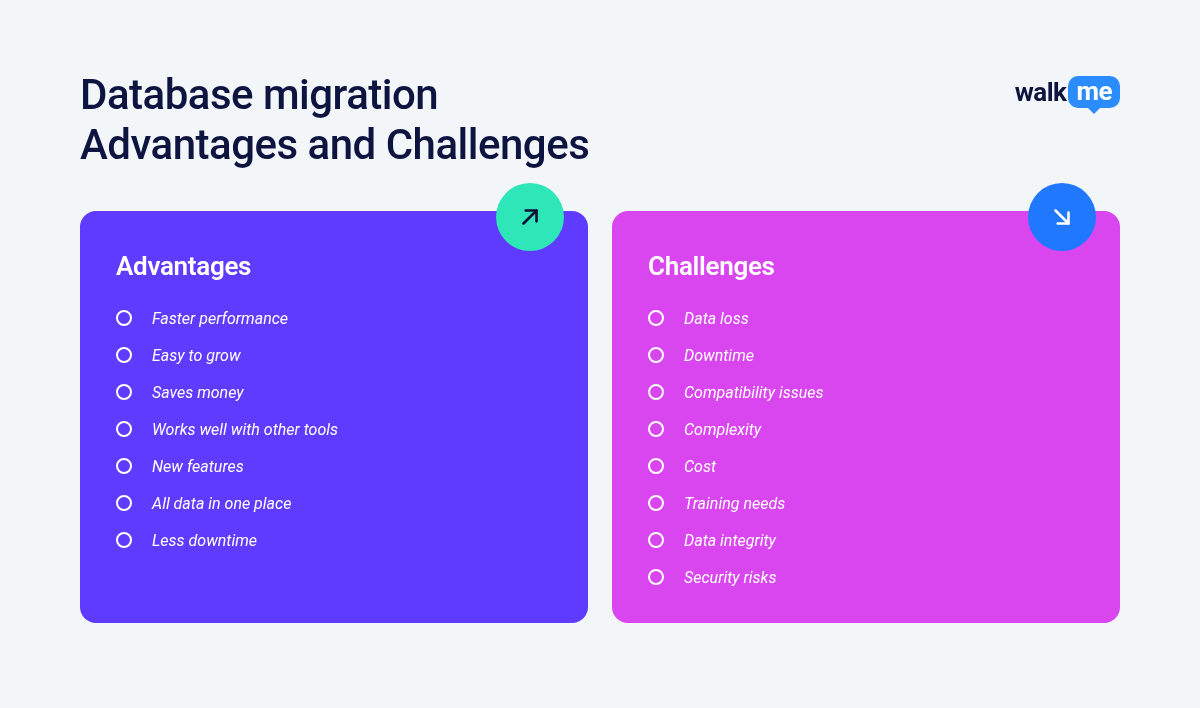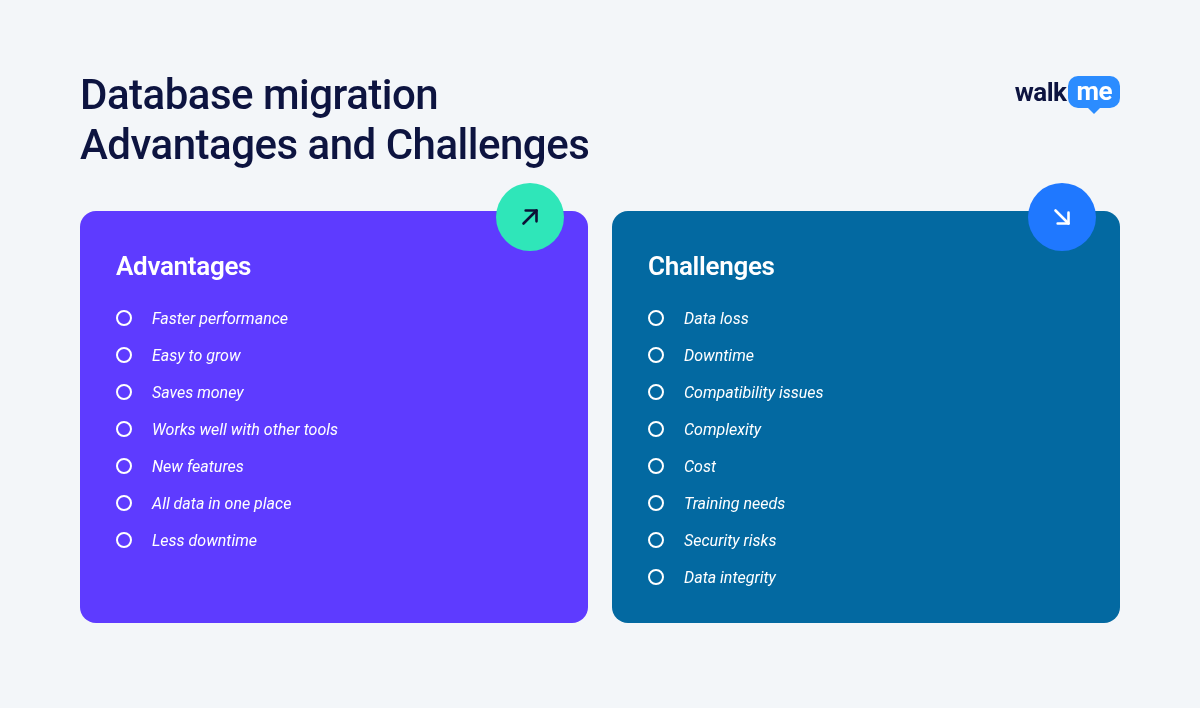--- a/index.html
+++ b/index.html
@@ -64,21 +64,21 @@
   }
 
   .card {
     position: relative;
     flex: 1;
     border-radius: 16px;
     padding: 40px 46px 36px 36px;
     color: #fff;
   }
   .card.advantages { background: #5e3bff; }
-  .card.challenges { background: #0369a1; }
+  .card.challenges { background: #d946ef; }
 
   .card-title {
     font-size: 26px;
     font-weight: 600;
     margin-bottom: 28px;
     letter-spacing: -0.3px;
   }
 
   .badge {
     position: absolute;
@@ -200,21 +200,21 @@
       <li>
           <span class="bullet"></span>
           <span>Cost</span>
         </li>
       <li>
           <span class="bullet"></span>
           <span>Training needs</span>
         </li>
       <li>
           <span class="bullet"></span>
+          <span>Data integrity</span>
+        </li>
+      <li>
+          <span class="bullet"></span>
           <span>Security risks</span>
-        </li>
-      <li>
-          <span class="bullet"></span>
-          <span>Data integrity</span>
         </li>
     </ul>
   </div>
 </div>
 
 </body></html>

